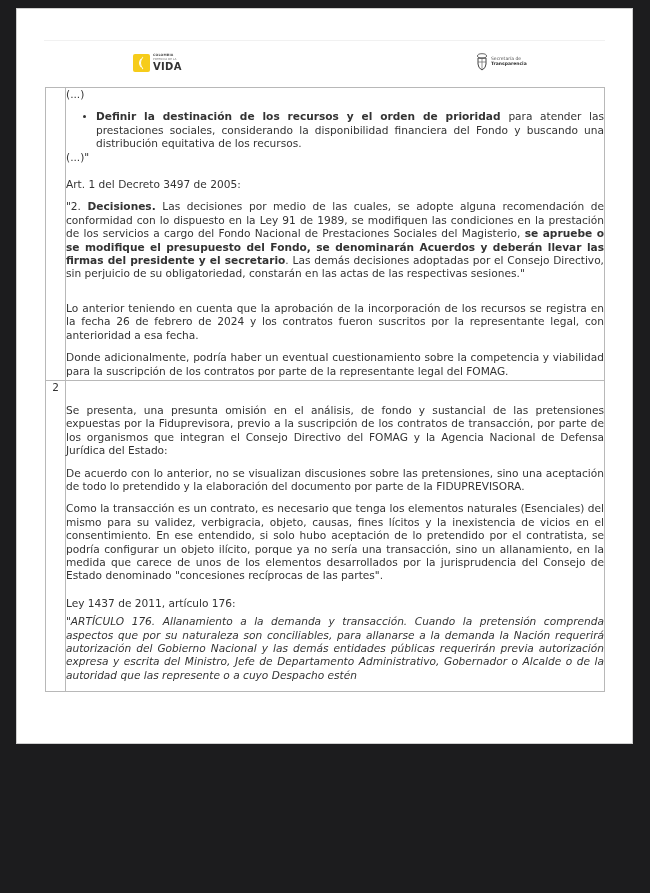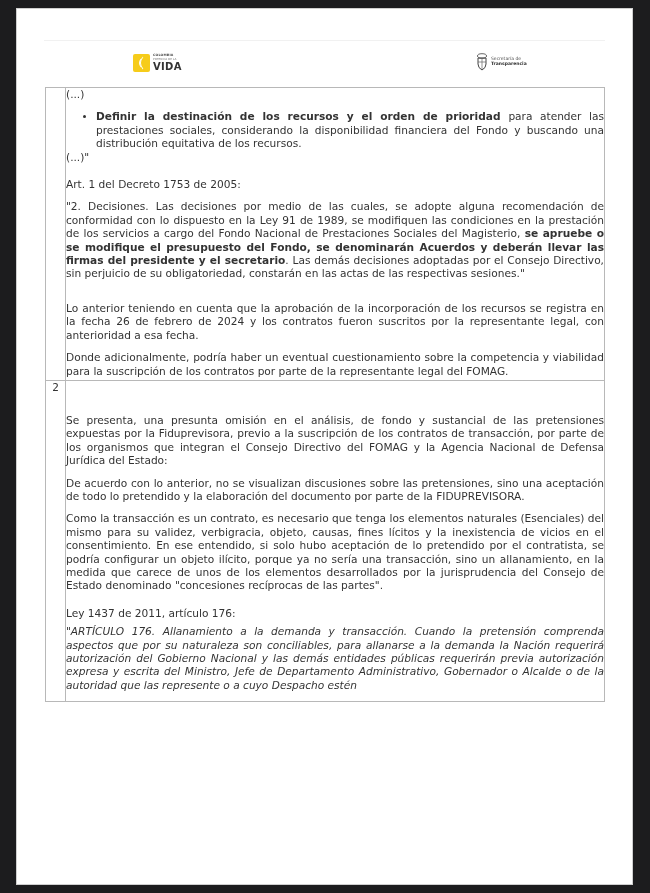--- a/index.html
+++ b/index.html
@@ -3,21 +3,21 @@
   <meta charset="utf-8">
   <style>
     html, body { margin: 0; padding: 0; }
     body {
       width: 650px; height: 893px; overflow: hidden;
       background: #1c1c1e;
       font-family: "DejaVu Sans", sans-serif;
       position: relative;
     }
     .page {
-      position: absolute; left: 16px; top: 8px; width: 617px; height: 877px;
+      position: absolute; left: 16px; top: 8px; width: 617px; height: 736px;
       background: #ffffff; overflow: hidden;
       box-shadow: 0 0 0 1px #cfcfcf inset;
     }
     .header-line {
       position: absolute; left: 28px; right: 28px; top: 32px; height: 1px; background: #f1f1f1;
     }
     .logo-left {
       position: absolute; left: 117px; top: 40px; height: 30px; display: flex; align-items: center; gap: 3px;
     }
     .logo-left .mark {
@@ -51,23 +51,23 @@
     }
     td.num { width: 19px; text-align: center; vertical-align: middle; font-size: 10.5px; color: #333; }
     td.num.top { vertical-align: top; }
     td.body { padding: 8px 8px 8px 8px; color: #333; font-size: 10.6px; line-height: 13.4px; }
     td.body p { margin: 0 0 9px 0; text-align: justify; }
     .ell { margin: 0 0 9px 0; }
     ul.bul { margin: 0 0 0 0; padding-left: 30px; }
     ul.bul li { text-align: justify; }
     ul.bul li::marker { font-size: 10px; }
     .bu { font-weight: bold; }
-    .b { font-weight: normal; }
+    .b { font-weight: bold; }
     .it { font-style: italic; }
-    .row2 td.body { padding-top: 33px; }
+    .row2 td.body { padding-top: 23px; }
     .row2 p { margin-bottom: 8px; }
   </style>
 </head>
 <body>
 
 <div class="page">
   <div class="header-line"></div>
 
   <div class="logo-left">
     <div class="mark"></div>
@@ -94,21 +94,21 @@
   <table class="doc">
     <tbody>
         <tr class="row1">
       <td class="num top"></td>
       <td class="body">
         <div class="ell">(...)</div>
         <ul class="bul">
           <li><span class="bu">Definir la destinación de los recursos y el orden de prioridad </span><span>para atender las prestaciones sociales, considerando la disponibilidad financiera del Fondo y buscando una distribución equitativa de los recursos.</span></li>
         </ul>
         <div class="ell">(...)"</div>
-        <p style="margin-top:14px">Art. 1 del Decreto 1753 de 2005:</p>
+        <p style="margin-top:14px">Art. 1 del Decreto 3497 de 2005:</p>
         <p><span>"2. </span><span class="b">Decisiones.</span><span> Las decisiones por medio de las cuales, se adopte alguna recomendación de conformidad con lo dispuesto en la Ley 91 de 1989, se modifiquen las condiciones en la prestación de los servicios a cargo del Fondo Nacional de Prestaciones Sociales del Magisterio, </span><span class="bu">se apruebe o se modifique el presupuesto del Fondo, se denominarán Acuerdos y deberán llevar las firmas del presidente y el secretario</span><span>. Las demás decisiones adoptadas por el Consejo Directivo, sin perjuicio de su obligatoriedad, constarán en las actas de las respectivas sesiones."</span></p>
         <p style="margin-top:21px">Lo anterior teniendo en cuenta que la aprobación de la incorporación de los recursos se registra en la fecha 26 de febrero de 2024 y los contratos fueron suscritos por la representante legal, con anterioridad a esa fecha.</p>
         <p style="margin-bottom:2px">Donde adicionalmente, podría haber un eventual cuestionamiento sobre la competencia y viabilidad para la suscripción de los contratos por parte de la representante legal del FOMAG.</p>
       </td>
     </tr>
     <tr class="row2">
       <td class="num">2</td>
       <td class="body">
         <p>Se presenta, una presunta omisión en el análisis, de fondo y sustancial de las pretensiones expuestas por la Fiduprevisora, previo a la suscripción de los contratos de transacción, por parte de los organismos que integran el Consejo Directivo del FOMAG y la Agencia Nacional de Defensa Jurídica del Estado:</p>
         <p>De acuerdo con lo anterior, no se visualizan discusiones sobre las pretensiones, sino una aceptación de todo lo pretendido y la elaboración del documento por parte de la FIDUPREVISORA.</p>

